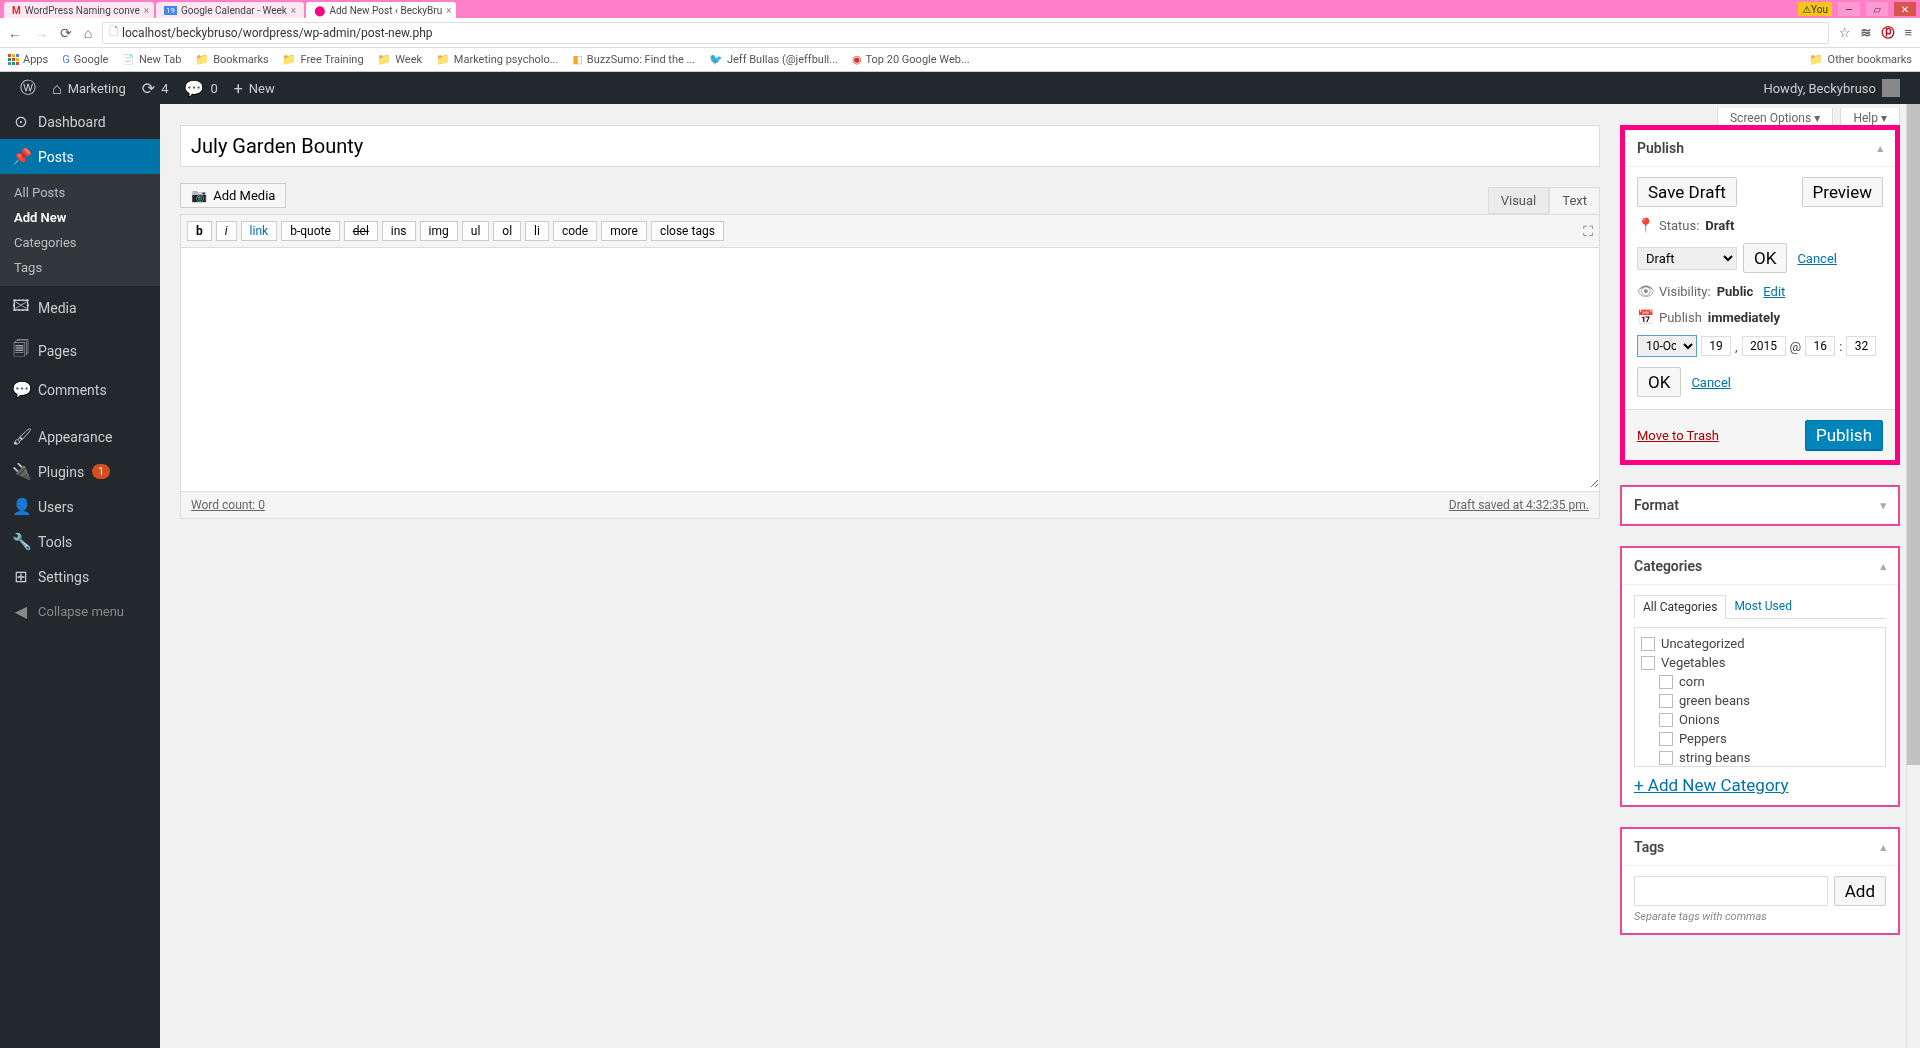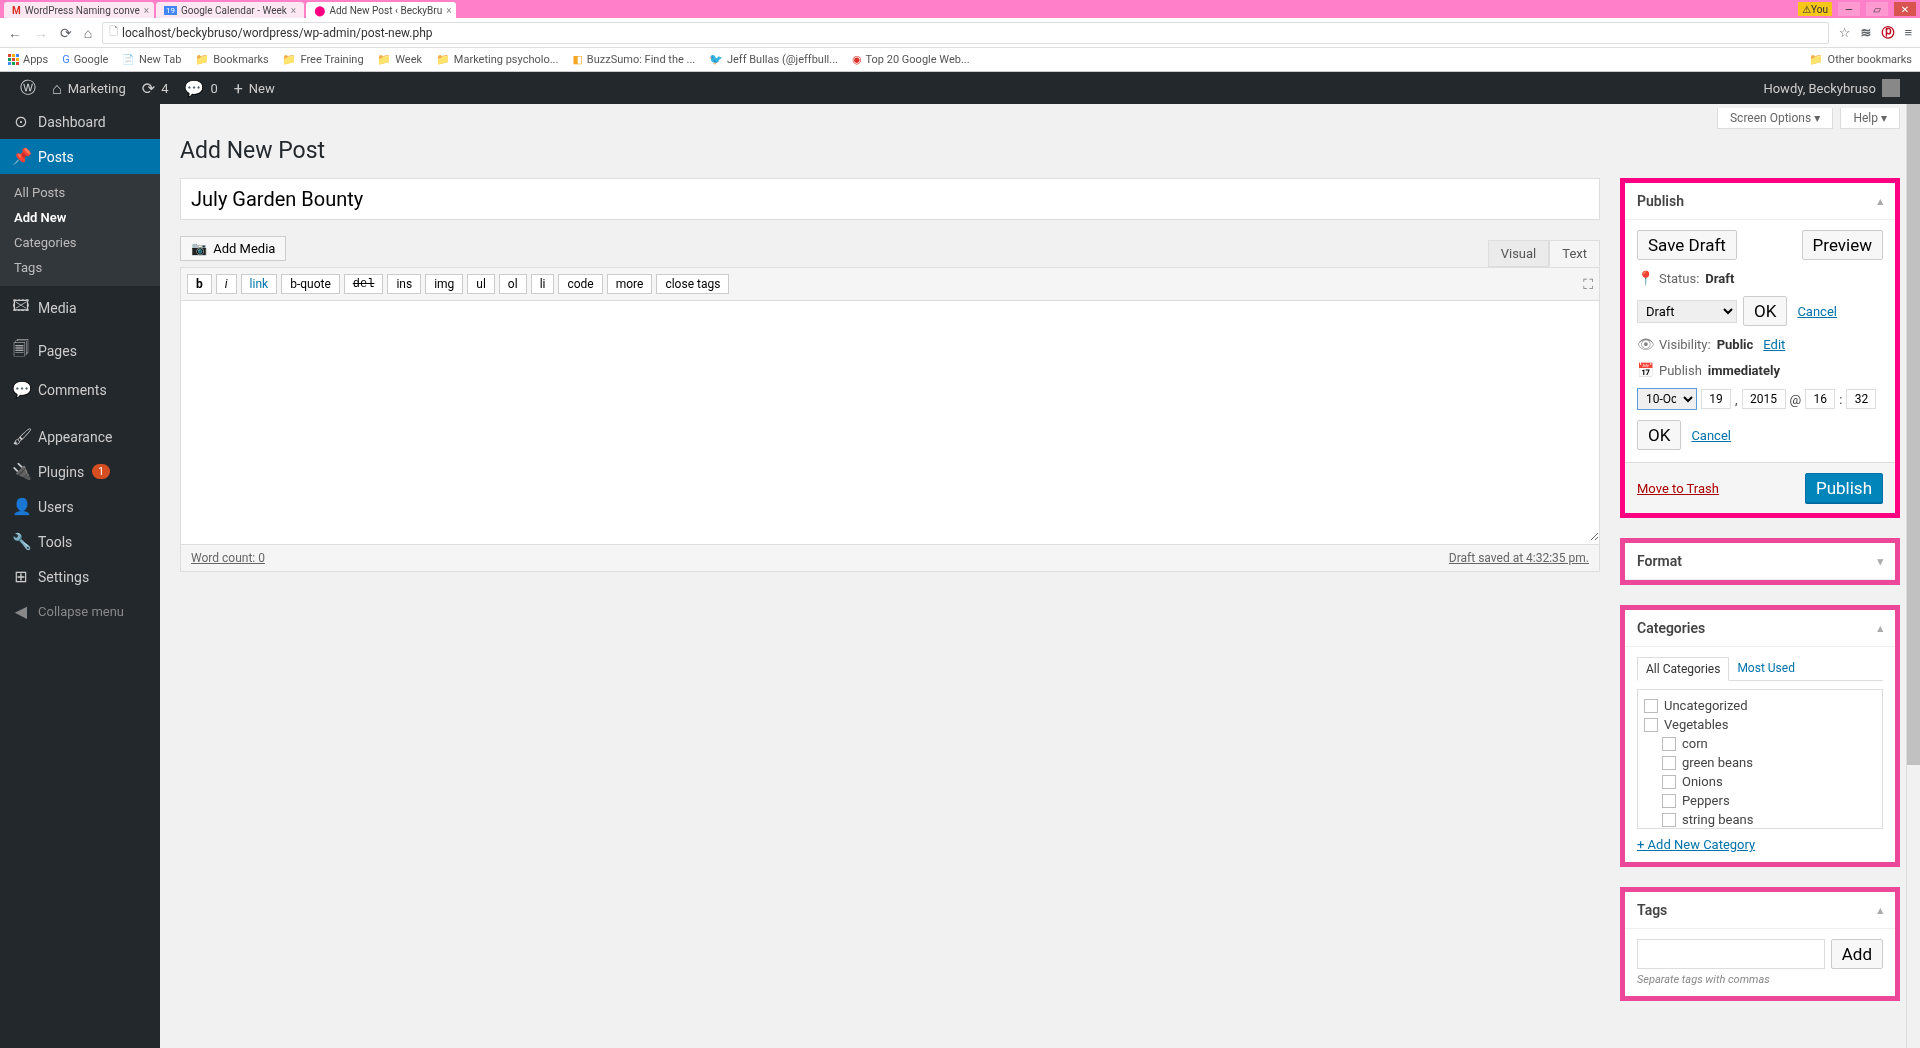--- a/index.html
+++ b/index.html
@@ -72,28 +72,28 @@
     
     .editor-toolbar-row { display: flex; justify-content: space-between; align-items: flex-end; }
     .add-media-btn { background: #f7f7f7; border: 1px solid #ccc; padding: 4px 10px; font-size: 13px; cursor: pointer; display: inline-flex; align-items: center; gap: 6px; margin-bottom: 6px; }
     .editor-tabs { display: flex; }
     .ed-tab { padding: 5px 12px; border: 1px solid #ddd; background: #ebebeb; font-size: 13px; cursor: pointer; color: #555; }
     .ed-tab.active { background: #f5f5f5; border-bottom-color: #f5f5f5; color: #555; }
     .editor-box { background: #fff; border: 1px solid #ddd; }
     .quicktags { background: #f5f5f5; border-bottom: 1px solid #ddd; padding: 6px; display: flex; gap: 4px; align-items: center; }
     .qt-btn { background: #fff; border: 1px solid #ccc; padding: 2px 8px; font-size: 12px; cursor: pointer; }
     .qt-btn.link { color: #0073aa; }
-    .qt-btn.del { text-decoration: line-through; font-family: Liberation Mono, monospace; }
+    .qt-btn.del { text-decoration: line-through; }
     .qt-btn.italic { font-style: italic; }
     .qt-expand { margin-left: auto; color: #777; font-size: 14px; cursor: pointer; }
     .editor-textarea { width: 100%; min-height: 240px; border: none; padding: 10px; font-family: Consolas, monospace; font-size: 13px; resize: vertical; }
     .editor-status { background: #f5f5f5; border-top: 1px solid #ddd; padding: 6px 10px; font-size: 12px; color: #666; display: flex; justify-content: space-between; text-decoration: underline; }
 
     
-    .metabox { background: #fff; border: 5px solid #ec4899; margin-bottom: 20px; }
+    .metabox { background: #fff; border: 2px solid #ec4899; margin-bottom: 20px; }
     .metabox.highlight { border: 5px solid #ff0080; }
     .metabox-title { padding: 10px 12px; font-size: 14px; font-weight: 600; border-bottom: 1px solid #eee; display: flex; justify-content: space-between; align-items: center; cursor: pointer; }
     .metabox-toggle { color: #aaa; font-size: 11px; }
     .metabox-body { padding: 10px 12px; font-size: 13px; }
 
     
     .pub-row { display: flex; justify-content: space-between; margin-bottom: 10px; }
     .btn { background: #f7f7f7; border: 1px solid #ccc; padding: 4px 10px; font-size: 17px; cursor: pointer; border-radius: 2px; }
     .btn.primary { background: #0085ba; border-color: #0073aa; color: #fff; box-shadow: 0 1px 0 #006799; }
     .pub-status { margin-bottom: 10px; color: #666; display: flex; align-items: center; gap: 6px; }
@@ -110,21 +110,21 @@
     .pub-icon { color: #888; font-size: 14px; width: 16px; }
 
     
     .cat-tabs { display: flex; border-bottom: 1px solid #ddd; margin-bottom: 8px; }
     .cat-tab { padding: 4px 8px; font-size: 12px; cursor: pointer; color: #0073aa; }
     .cat-tab.active { border: 1px solid #ddd; border-bottom-color: #fff; margin-bottom: -1px; color: #333; background: #fff; }
     .cat-list { max-height: 140px; overflow-y: scroll; border: 1px solid #ddd; padding: 6px; }
     .cat-item { display: flex; align-items: center; gap: 6px; padding: 2px 0; font-size: 13px; }
     .cat-item.child { padding-left: 18px; }
     .cat-check { width: 14px; height: 14px; border: 1px solid #bbb; }
-    .add-cat-link { color: #0073aa; text-decoration: underline; font-size: 13px; cursor: pointer; margin-top: 8px; display: inline-block; }
+    .add-cat-link { color: #0073aa; text-decoration: underline; font-size: 17px; cursor: pointer; margin-top: 8px; display: inline-block; }
 
     
     .tag-row { display: flex; gap: 6px; }
     .tag-input { flex: 1; border: 1px solid #ddd; padding: 4px; font-size: 13px; }
     .tag-hint { font-size: 11px; color: #888; font-style: italic; margin-top: 4px; }
 
     
     .page-scroll { position: fixed; right: 0; top: 104px; bottom: 0; width: 14px; background: #f1f1f1; border-left: 1px solid #ddd; }
     .page-scroll-thumb { background: #c1c1c1; width: 100%; height: 70%; }
   </style>
@@ -310,21 +310,20 @@
         <span class="menu-icon">◀</span>
         <span>Collapse menu</span>
       </div>
   </div>
 
   <div class="wp-content">
     <div class="screen-meta">
       <span class="screen-btn"><span>Screen Options</span> ▾</span>
       <span class="screen-btn"><span>Help</span> ▾</span>
     </div>
-    <h1 class="page-title">Add New Post</h1>
 
     <div class="edit-area">
 
       <div class="main-col">
         <input class="title-input" value="July Garden Bounty" placeholder="Enter title here" style="">
 
         <div class="editor-toolbar-row">
           <button class="add-media-btn">
               <span>📷</span>
               <span>Add Media</span>

